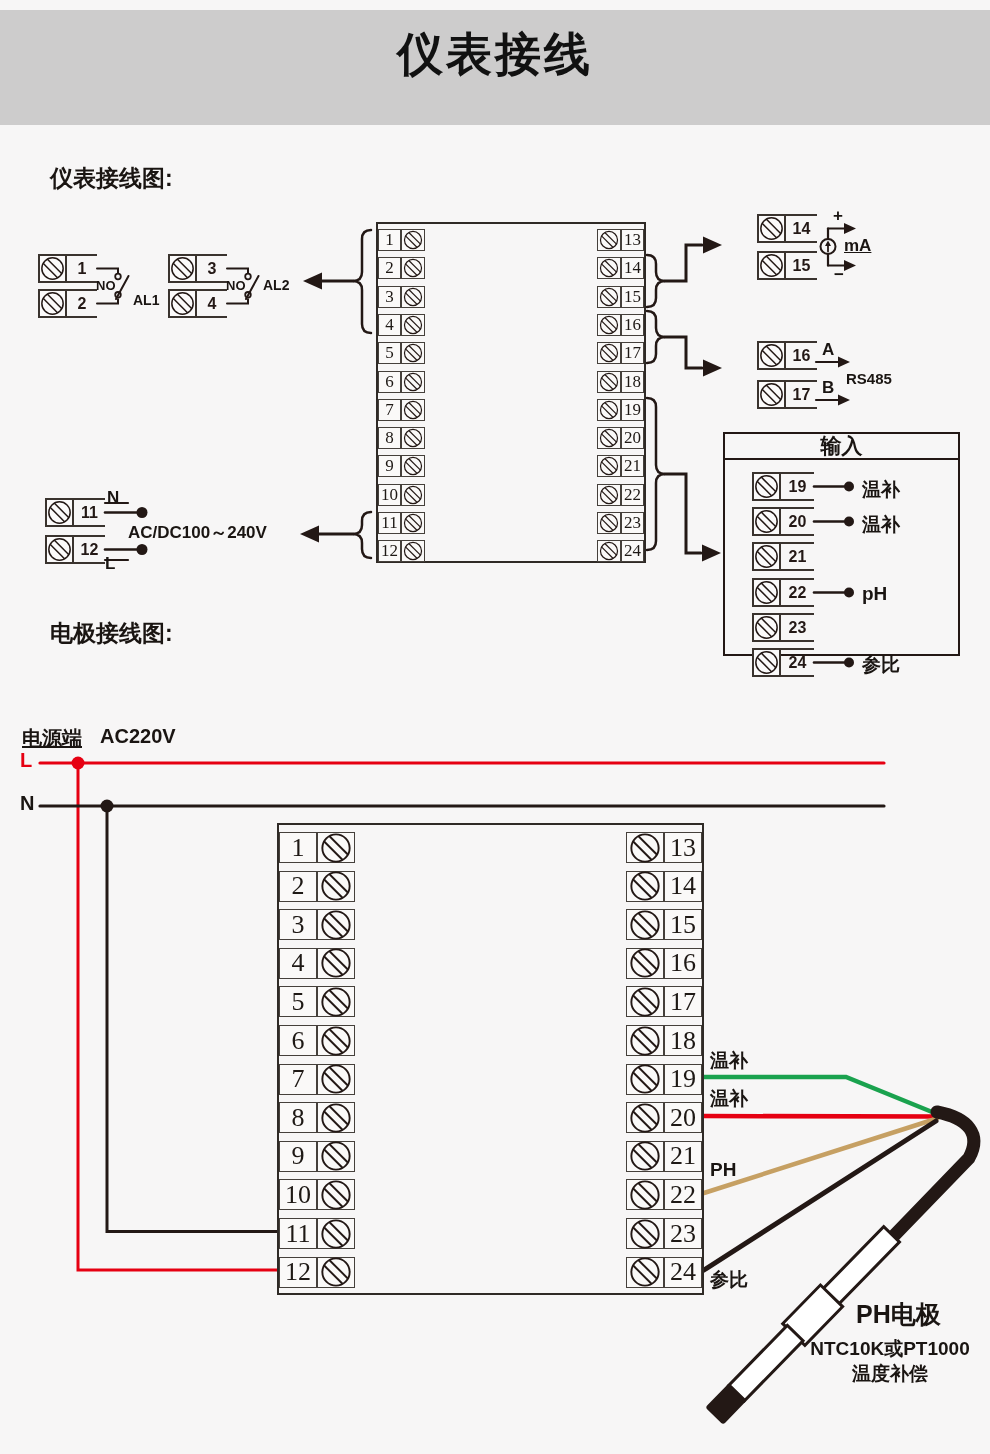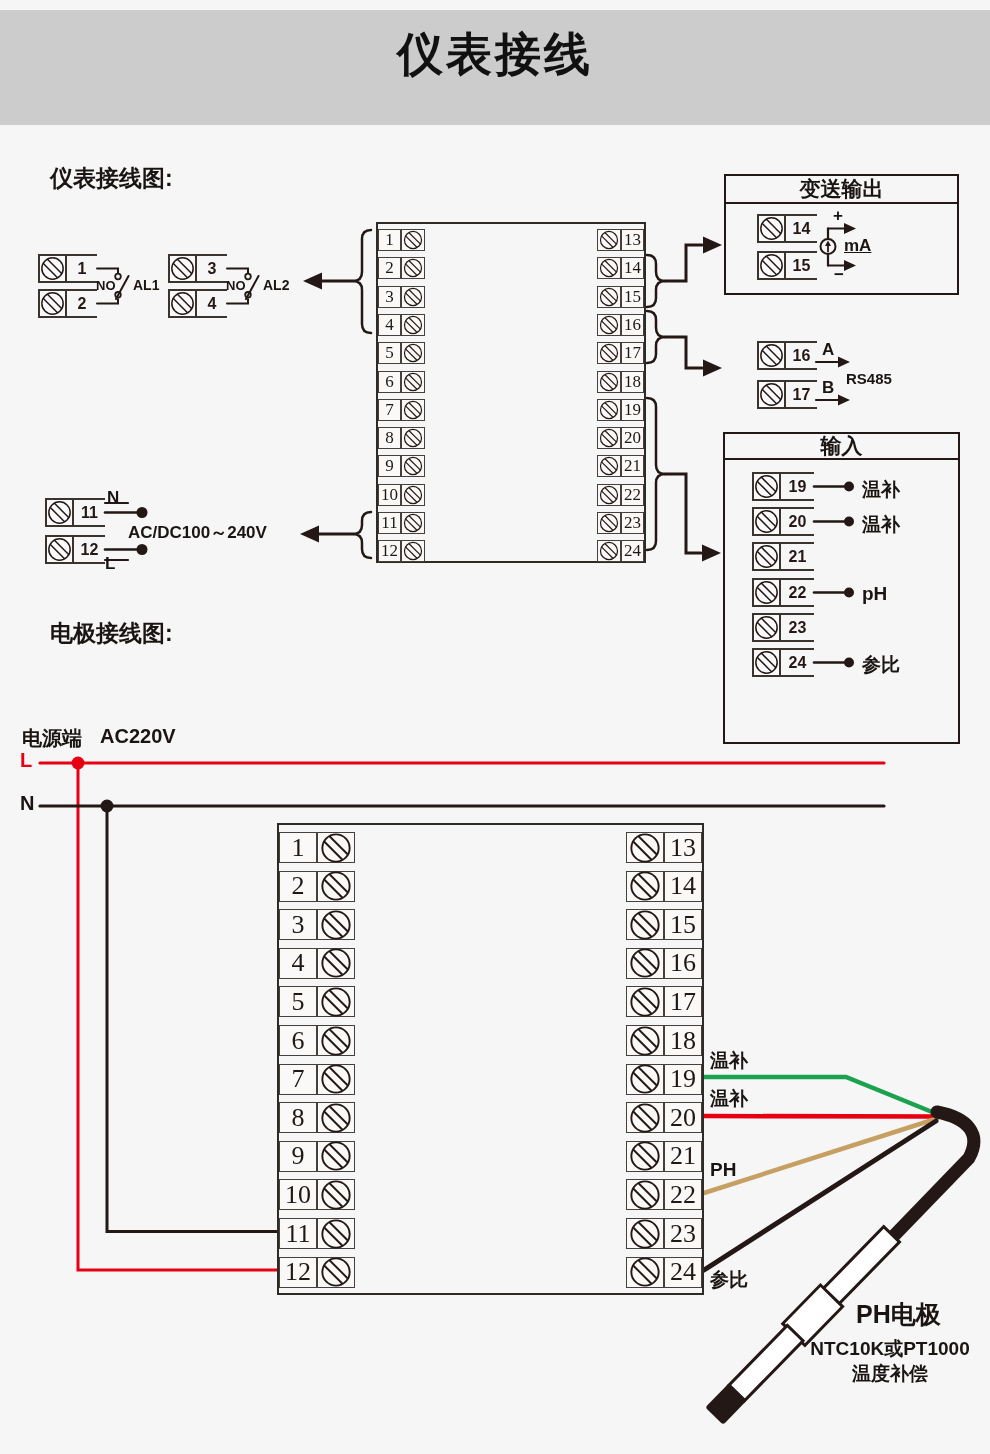--- a/index.html
+++ b/index.html
@@ -101,40 +101,37 @@
       <path d="M 937,1112 C 968,1118 982,1134 969,1158 L 884,1246" fill="none" stroke="#231815" stroke-width="13" stroke-linecap="round"></path>
       <g transform="translate(886,1240) rotate(134.3)">
         <rect x="-8" y="-11" width="88" height="22" fill="#ffffff" stroke="#231815" stroke-width="3"></rect>
         <rect x="78" y="-15.5" width="54" height="31" fill="#ffffff" stroke="#231815" stroke-width="3"></rect>
         <rect x="130" y="-11" width="84" height="22" fill="#ffffff" stroke="#231815" stroke-width="3"></rect>
         <rect x="212" y="-12.5" width="34" height="25" rx="3" fill="#231815"></rect>
       </g>
     </svg>
 
   <div class="lbl" style="left:96px;top:278px;font-size:13px;">NO</div>
-  <div class="lbl" style="left:133px;top:277px;font-size:14px;">AL1</div>
+  <div class="lbl" style="left:133px;top:292px;font-size:14px;">AL1</div>
   <div class="lbl" style="left:226px;top:278px;font-size:13px;">NO</div>
   <div class="lbl" style="left:263px;top:277px;font-size:14px;">AL2</div>
 
   <div class="lbl" style="left:107px;top:488px;font-size:17px;">N</div>
   <div class="lbl" style="left:105px;top:554px;font-size:17px;">L</div>
   <div class="lbl" style="left:128px;top:521px;font-size:17px;">AC/DC100～240V</div>
 
-  <div class="io-box" style="left:724px;top:174px;width:235px;height:121px;">
-    <div class="io-title" style="height:28px;">变送输出</div>
-  </div>
   <div class="lbl" style="left:833px;top:206px;font-size:17px;">+</div>
   <div class="lbl" style="left:834px;top:265px;font-size:17px;">−</div>
   <div class="lbl" style="left:844px;top:236px;font-size:17px;text-decoration:underline;">mA</div>
 
   <div class="lbl" style="left:822px;top:340px;font-size:17px;">A</div>
   <div class="lbl" style="left:822px;top:378px;font-size:17px;">B</div>
   <div class="lbl" style="left:846px;top:370px;font-size:15px;">RS485</div>
 
-  <div class="io-box" style="left:723px;top:432px;width:237px;height:312px;">
+  <div class="io-box" style="left:723px;top:432px;width:237px;height:224px;">
     <div class="io-title" style="height:26px;">输入</div>
   </div>
   <div class="lbl" style="left:862px;top:477px;font-size:19px;">温补</div>
   <div class="lbl" style="left:862px;top:512px;font-size:19px;">温补</div>
   <div class="lbl" style="left:862px;top:583px;font-size:19px;">pH</div>
   <div class="lbl" style="left:862px;top:652px;font-size:19px;">参比</div>
 
   <div class="tblock" id="upper-block" style="left:376px;top:222px;width:270px;height:341px;">
       <div class="trow" style="left: 0px; top: 5px; height: 22px;">
         <div class="tcell" style="width:23px;height:22px;font-size:17px;">1</div>
@@ -371,21 +368,21 @@
           <svg viewBox="0 0 30 30">
             <circle cx="15" cy="15" r="12.8" fill="none" stroke="#231815" stroke-width="1.8"></circle>
             <line x1="8.7" y1="3.7" x2="26.3" y2="21.3" stroke="#231815" stroke-width="1.8"></line>
             <line x1="3.7" y1="8.7" x2="21.3" y2="26.3" stroke="#231815" stroke-width="1.8"></line>
           </svg>
         </div>
         <div class="tcell" style="width:23px;height:22px;font-size:17px;">24</div>
       </div>
     </div>
 
-  <div class="lbl" style="left:22px;top:725px;font-size:20px;">电源端</div>
+  <div class="lbl" style="left:22px;top:725px;font-size:20px;text-decoration:underline;">电源端</div>
   <div class="lbl" style="left:100px;top:725px;font-size:20px;">AC220V</div>
   <div class="lbl" style="left:20px;top:749px;font-size:20px;color:#e60012;">L</div>
   <div class="lbl" style="left:20px;top:792px;font-size:20px;">N</div>
 
   <div class="tblock" id="lower-block" style="left:277px;top:823px;width:427px;height:472px;">
       <div class="trow" style="left: 0px; top: 7px; height: 31px;">
         <div class="tcell" style="width:38px;height:31px;font-size:26px;">1</div>
         <div class="tcell" style="width:38px;height:31px;padding:2px;">
           <svg viewBox="0 0 30 30">
             <circle cx="15" cy="15" r="12.8" fill="none" stroke="#231815" stroke-width="1.8"></circle>

